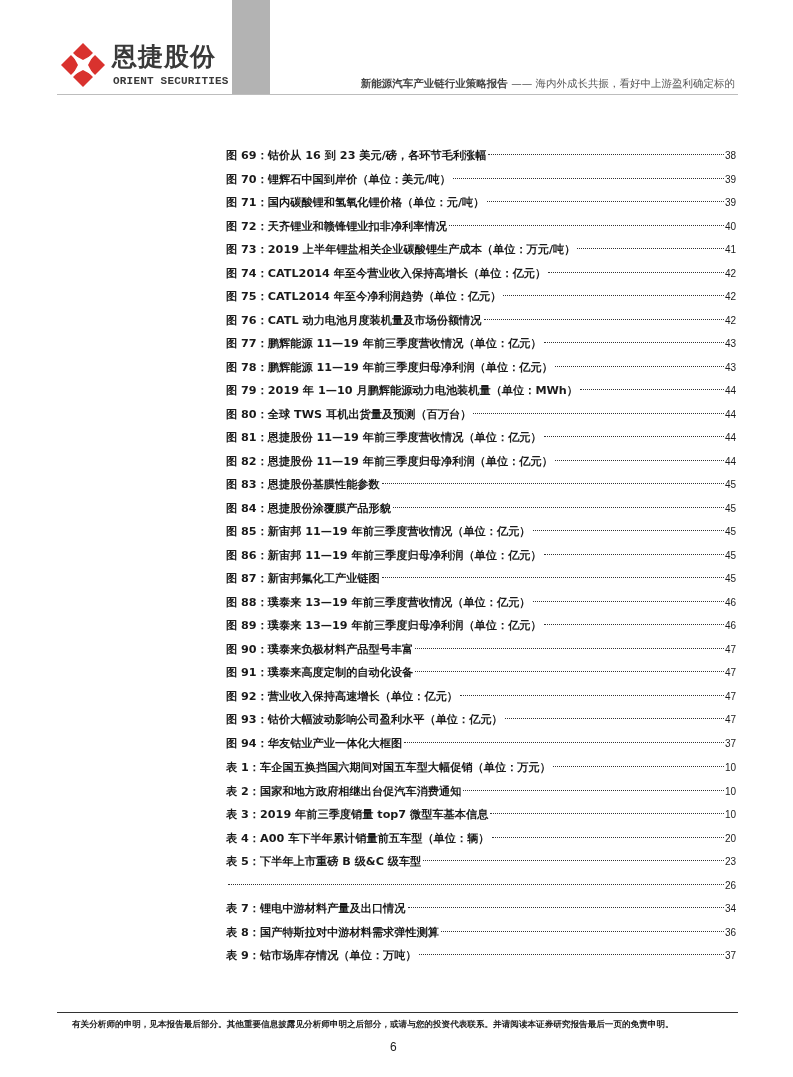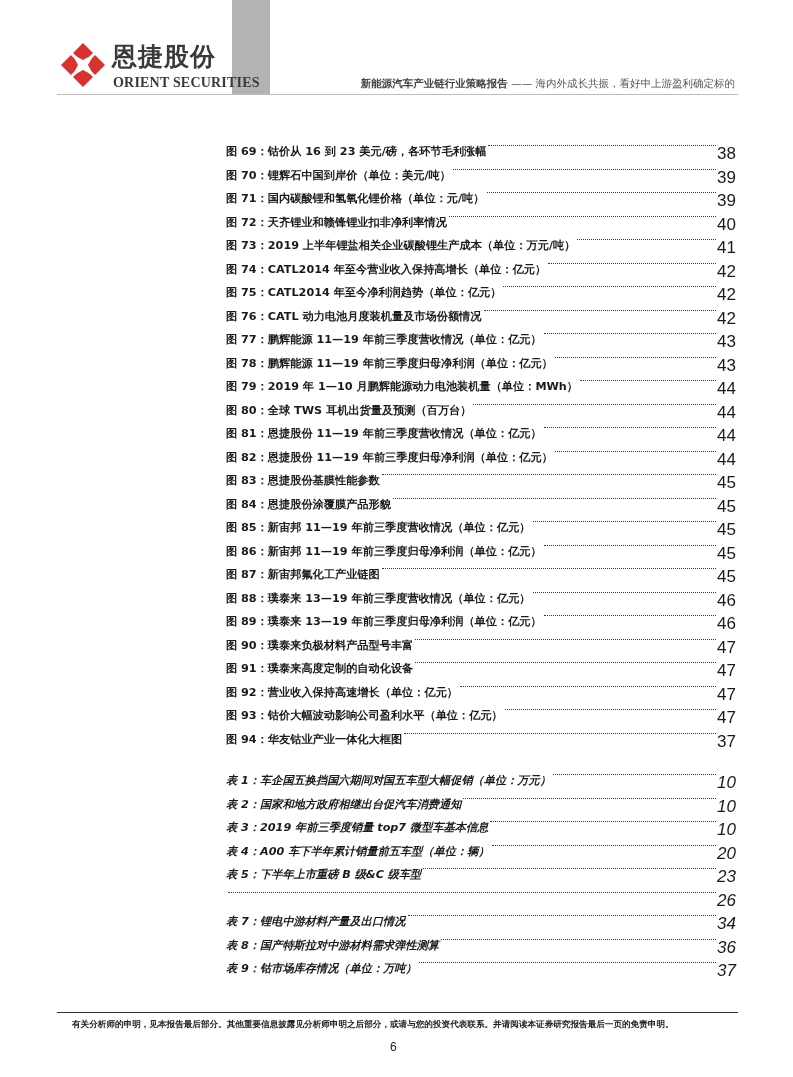--- a/index.html
+++ b/index.html
@@ -1,31 +1,31 @@
 <!DOCTYPE html>
 <html><head>
 <meta charset="utf-8">
 <style>
   html, body { margin: 0; padding: 0; background: #ffffff; }
   body { width: 793px; height: 1077px; position: relative; overflow: hidden;
          font-family: "DejaVu Sans", "Liberation Sans", sans-serif; color: #1a1a1a; }
   .gray-bar { position: absolute; left: 232px; top: 0; width: 38px; height: 94px; background: #b3b3b3; }
   .logo { position: absolute; left: 58px; top: 40px; width: 50px; height: 50px; }
   .logo-cn { position: absolute; left: 112px; top: 43px; font-size: 25px; font-weight: bold; color: #3a3a3a; letter-spacing: 1px; line-height: 28px; }
-  .logo-en { position: absolute; left: 113px; top: 75px; font-size: 14px; font-weight: bold; color: #3a3a3a; letter-spacing: 0.2px; font-family: Liberation Serif, serif; }
+  .logo-en { position: absolute; left: 113px; top: 75px; font-size: 11px; font-weight: bold; color: #3a3a3a; letter-spacing: 0.2px; font-family: Liberation Mono, monospace; }
   .header-title { position: absolute; right: 58px; top: 77px; font-size: 10.5px; color: #555; white-space: nowrap; text-align: right; }
   .header-title .bold { font-weight: bold; color: #444; }
   .header-line { position: absolute; left: 57px; right: 55px; top: 94px; height: 1px; background: #bdbdbd; }
 
   .toc { position: absolute; left: 226px; width: 510px; top: 144px; }
-  .toc-row { display: flex; align-items: flex-start; height: 23.5px; font-size: 11.2px; font-weight: bold; white-space: nowrap; }
+  .toc-row { display: flex; align-items: center; height: 23.5px; font-size: 11.2px; font-weight: bold; white-space: nowrap; }
   .toc-row .label { flex: 0 0 auto; }
   .toc-row .dots { flex: 1 1 auto; border-bottom: 1px dotted #333; margin: 0 1px 3px 2px; height: 1px; }
-  .toc-row .page { flex: 0 0 auto; font-weight: normal; font-family: "Liberation Sans", sans-serif; font-size: 17px; }
-  .toc-tables { top: 773px; font-style: italic; }
+  .toc-row .page { flex: 0 0 auto; font-weight: normal; font-family: "Liberation Sans", sans-serif; font-size: 10px; }
+  .toc-tables { top: 756px; }
 
   .footer-line { position: absolute; left: 57px; right: 55px; top: 1012px; height: 1px; background: #333; }
   .footer-note { position: absolute; left: 72px; top: 1019px; font-size: 8.6px; font-weight: bold; color: #222; white-space: nowrap; }
   .page-num { position: absolute; left: 390px; top: 1040px; font-size: 12px; font-family: "Liberation Sans", sans-serif; }
 </style>
 </head>
 <body>
 
 <div class="gray-bar"></div>
 

